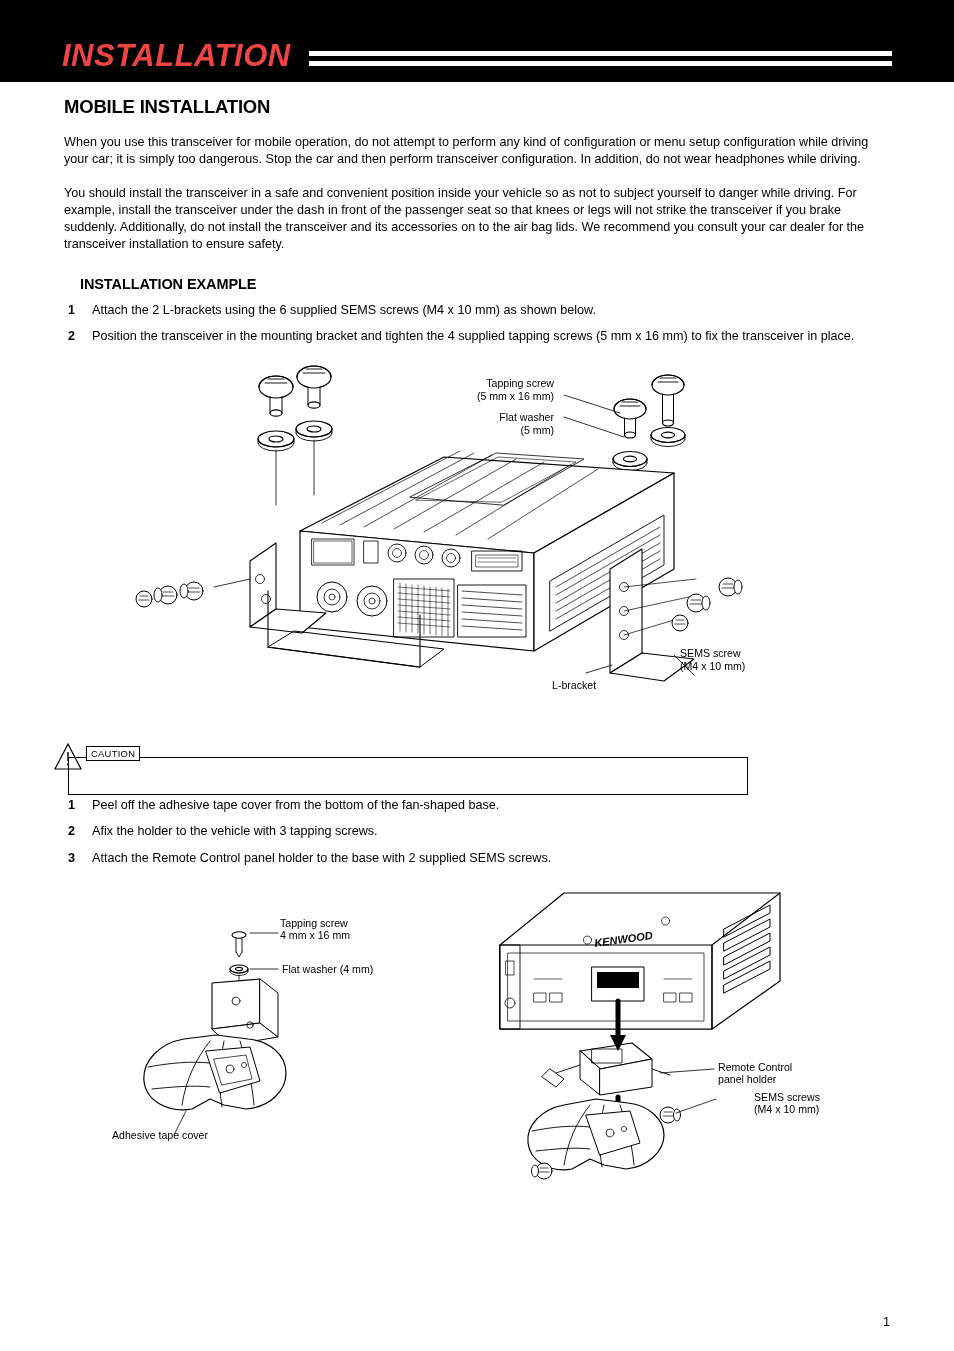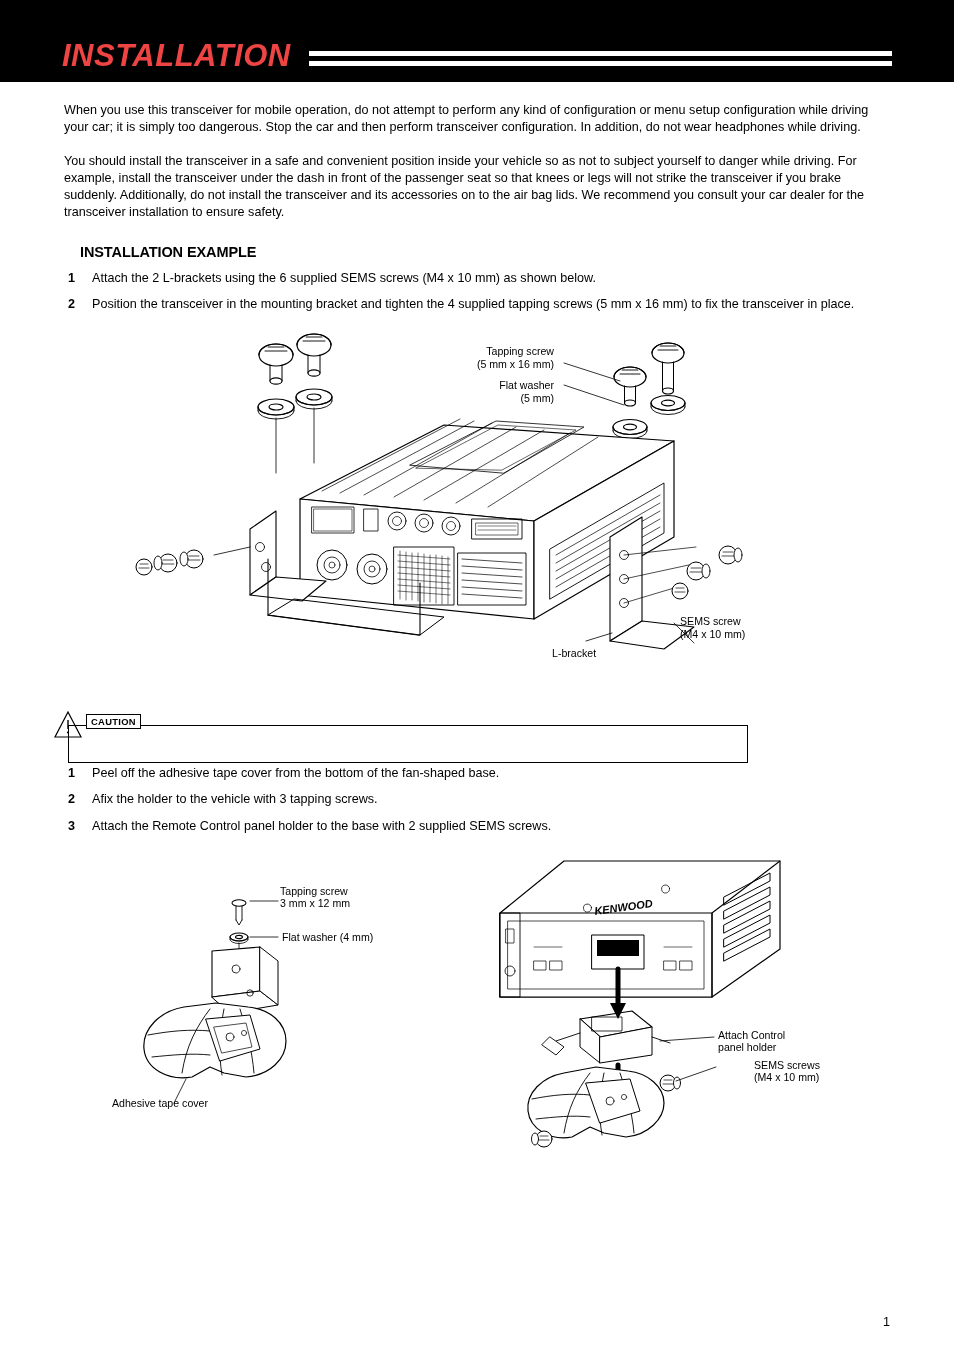--- a/index.html
+++ b/index.html
@@ -129,21 +129,20 @@
   .caution-label {
     position: absolute;
     left: 22px;
     top: 5px;
     border: 1.2px solid #000;
     background: #fff;
     padding: 1px 4px 1px 4px;
     font-size: 9.4px;
     letter-spacing: 0.3px;
     font-family: "Liberation Sans", sans-serif;
-    font-weight: bold;
   }
   .caution-tri {
     position: absolute;
     left: -10px;
     top: 2px;
     width: 30px;
     height: 28px;
   }
   .caution-tri svg { display: block; }
 
@@ -175,20 +174,21 @@
     <div class="header-title">INSTALLATION</div>
     <div class="header-rules">
       <div class="r"></div>
       <div class="r"></div>
     </div>
   </div>
 </div>
 
 <div class="content">
 
+  <h2 class="sec-title">MOBILE INSTALLATION</h2>
   <p class="body">When you use this transceiver for mobile operation, do not attempt to perform any kind of configuration or menu setup configuration while driving your car; it is simply too dangerous.  Stop the car and then perform transceiver configuration.  In addition, do not wear headphones while driving.</p>
   <p class="body">You should install the transceiver in a safe and convenient position inside your vehicle so as not to subject yourself to danger while driving.  For example, install the transceiver under the dash in front of the passenger seat so that knees or legs will not strike the transceiver if you brake suddenly.  Additionally, do not install the transceiver and its accessories on to the air bag lids.  We recommend you consult your car dealer for the transceiver installation to ensure safety.</p>
 
   <h3 class="sub-title">INSTALLATION EXAMPLE</h3>
   <ol class="steps">
     <li>
       <span class="num">1</span>
       <span>Attach the 2 L-brackets using the 6 supplied SEMS screws (M4 x 10 mm) as shown below.</span>
     </li>
     <li>
@@ -518,26 +518,26 @@
           <ellipse cx="-9" cy="0" rx="3.5" ry="6" fill="#fff" stroke-width="0.9"></ellipse>
         </g>
         <path d="M612,230 L652,216" stroke-width="0.8"></path>
         <path d="M596,190 L650,186" stroke-width="0.8"></path>
       </g>
       <text x="560" y="60" transform="rotate(-8 560 60)" font-family="Liberation Sans, sans-serif" font-size="11" font-style="italic" font-weight="bold" fill="#000" text-anchor="middle">KENWOOD</text>
     </svg>
 
     <div class="fig-label" style="left:216px; top:34px;">
       <span>Tapping screw</span><br>
-      <span>3 mm x 12 mm</span>
+      <span>4 mm x 16 mm</span>
     </div>
     <div class="fig-label" style="left:218px; top:80px;">Flat washer (4 mm)</div>
     <div class="fig-label" style="left:48px; top:246px;">Adhesive tape cover</div>
     <div class="fig-label" style="left:654px; top:178px;">
-      <span>Attach Control</span><br>
+      <span>Remote Control</span><br>
       <span>panel holder</span>
     </div>
     <div class="fig-label" style="left:690px; top:208px;">
       <span>SEMS screws</span><br>
       <span>(M4 x 10 mm)</span>
     </div>
   </div>
 
 </div>
 

